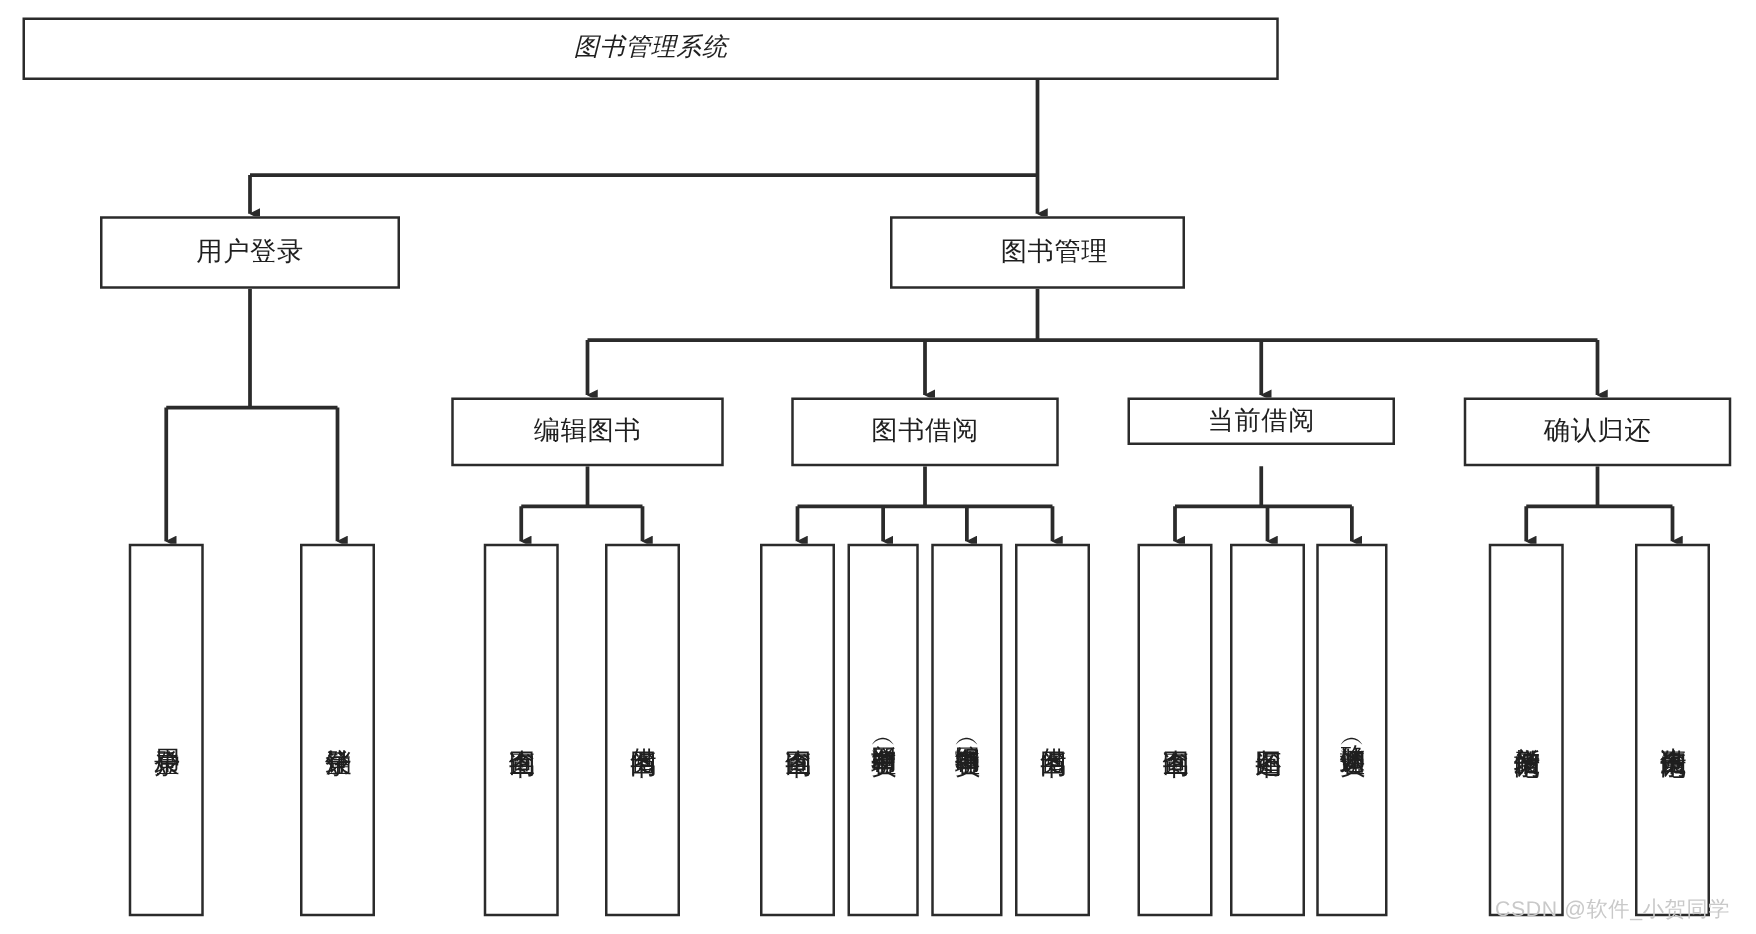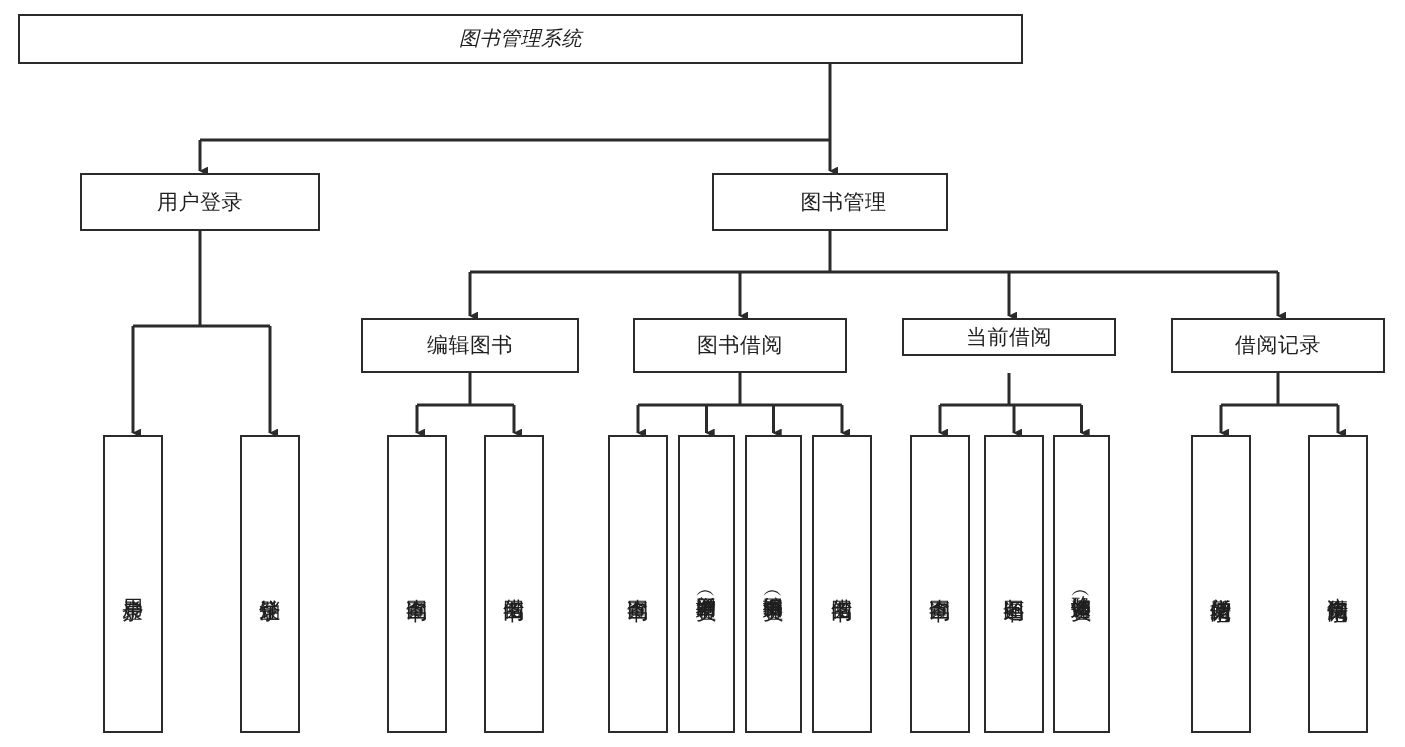--- a/index.html
+++ b/index.html
@@ -139,21 +139,21 @@
       <div class="node horiz" style="left: 361px; top: 318px; width: 218px; height: 55px;">
         <span class="node-label">编辑图书</span>
       </div>
       <div class="node horiz" style="left: 633px; top: 318px; width: 214px; height: 55px;">
         <span class="node-label">图书借阅</span>
       </div>
       <div class="node horiz" style="left: 902px; top: 318px; width: 214px; height: 38px;">
         <span class="node-label">当前借阅</span>
       </div>
       <div class="node horiz" style="left: 1171px; top: 318px; width: 214px; height: 55px;">
-        <span class="node-label">借阅记录</span>
+        <span class="node-label">确认归还</span>
       </div>
       <div class="node vert" style="left: 103px; top: 435px; width: 60px; height: 298px;">
         <span class="node-label">用户登录</span>
       </div>
       <div class="node vert" style="left: 240px; top: 435px; width: 60px; height: 298px;">
         <span class="node-label">注销登录</span>
       </div>
       <div class="node vert" style="left: 387px; top: 435px; width: 60px; height: 298px;">
         <span class="node-label">查询图书</span>
       </div>
@@ -182,14 +182,15 @@
         <span class="node-label">确认归还（管理员）</span>
       </div>
       <div class="node vert" style="left: 1191px; top: 435px; width: 60px; height: 298px;">
         <span class="node-label">新增借阅记录</span>
       </div>
       <div class="node vert" style="left: 1308px; top: 435px; width: 60px; height: 298px;">
         <span class="node-label">查询借阅记录</span>
       </div>
     </div>
 
+  <div class="watermark" style="left: 1196px; top: 716px; color: rgb(201, 201, 201);">CSDN @软件_小贺同学</div>
 
 </div>
 
 </body></html>

